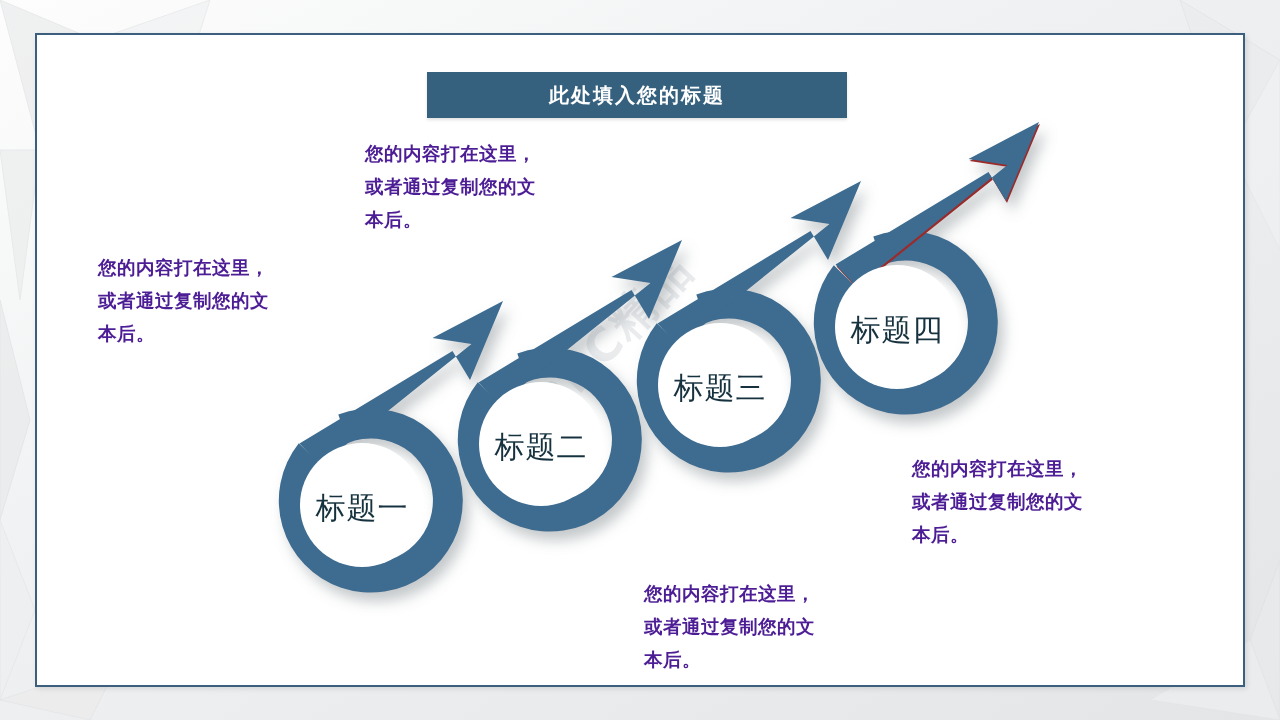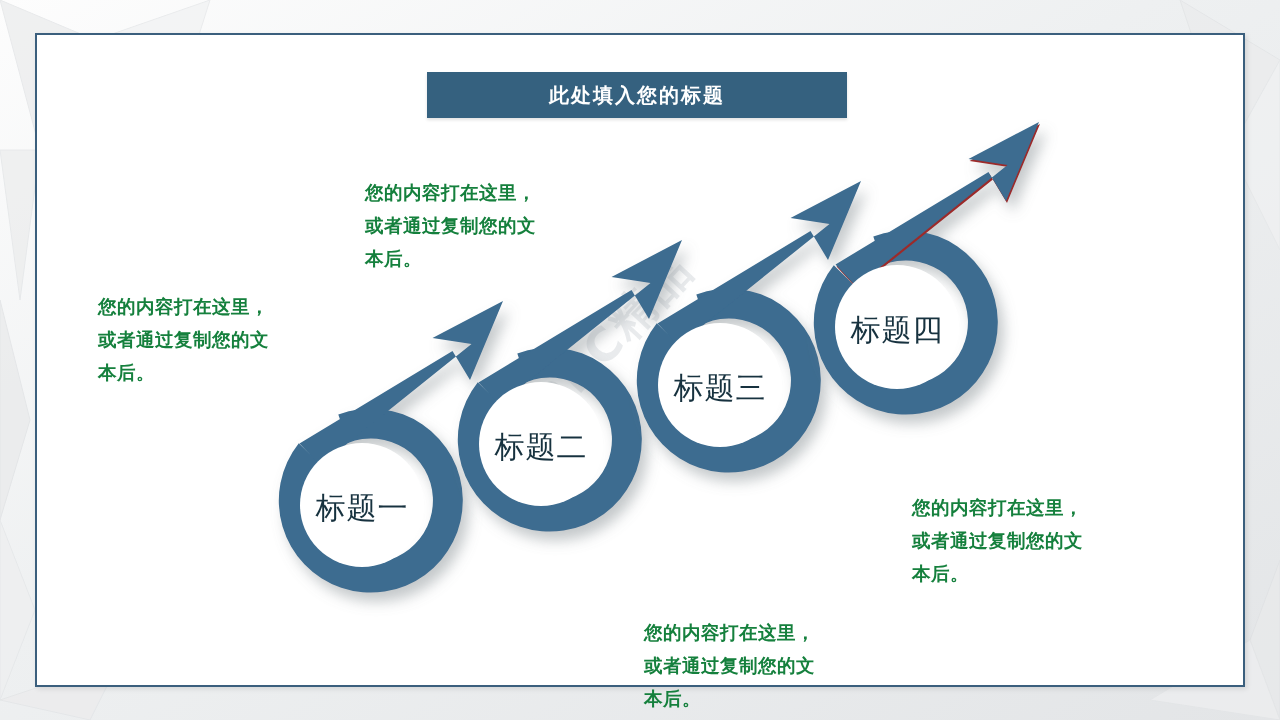--- a/index.html
+++ b/index.html
@@ -57,28 +57,27 @@
     color: #ffffff;
     font-size: 20px;
     font-weight: bold;
     letter-spacing: 2px;
     font-family: "DejaVu Sans", "Liberation Sans", sans-serif;
   }
 
   
   .body-text {
     position: absolute;
-    color: #15803d;
+    color: #4c1d95;
     font-size: 18.5px;
     font-weight: bold;
     line-height: 1.78;
     font-family: "DejaVu Sans", "Liberation Sans", sans-serif;
     white-space: pre-line;
     letter-spacing: 0.5px;
-    margin-top: 39px;
   }
   #text-block-1 { left: 98px;  top: 252px; width: 250px; }
   #text-block-2 { left: 365px; top: 138px; width: 250px; }
   #text-block-3 { left: 644px; top: 578px; width: 250px; }
   #text-block-4 { left: 912px; top: 453px; width: 255px; }
 
   
   #graphic {
     position: absolute;
     left: 0; top: 0;

